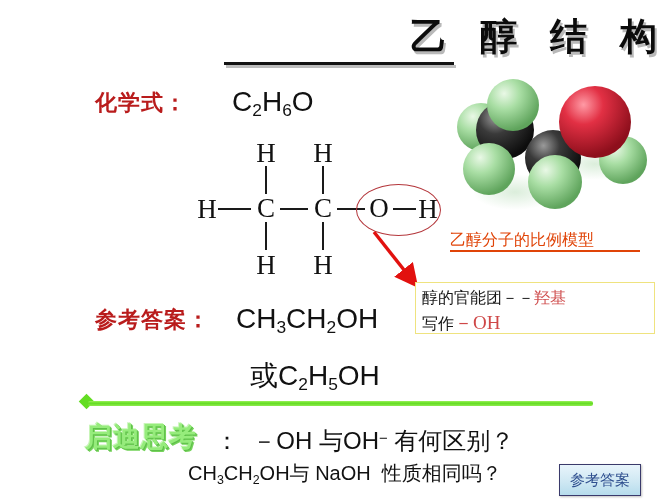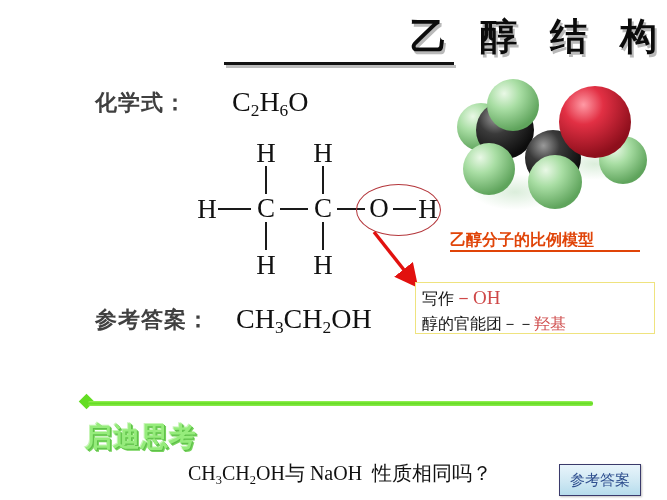--- a/index.html
+++ b/index.html
@@ -17,30 +17,30 @@
     text-shadow:2px 3px 0 #b9b9b9;
   }
   .title-rule{
     position:absolute;left:224px;top:62px;width:230px;height:3px;
     background:#141414;box-shadow:2px 3px 0 #bdbdbd;
   }
 
   
   .red-label{
     position:absolute;font-family:"DejaVu Sans",sans-serif;
-    font-weight:bold;color:#404040;font-size:22px;letter-spacing:1px;
+    font-weight:bold;color:#b91c1c;font-size:22px;letter-spacing:1px;
     white-space:nowrap;
   }
   .lbl-formula{left:95px;top:88px;}
   .lbl-struct{left:95px;top:190px;}
   .lbl-short{left:95px;top:305px;}
 
   
   .chem{
-    position:absolute;font-family:Liberation Serif, serif;
+    position:absolute;font-family:Liberation Sans, sans-serif;
     color:#111;white-space:nowrap;
   }
   .chem sub{font-size:.62em;vertical-align:-.3em;}
   .chem sup{font-size:.62em;vertical-align:.42em;}
 
   .f-molecular{left:232px;top:86px;font-size:28px;}
   .f-short1{left:236px;top:303px;font-size:28px;}
   .f-short2{left:250px;top:357px;font-size:28px;}
 
   
@@ -63,21 +63,21 @@
     background:#ffffff;border:1.4px solid #efe37f;
     font-family:"DejaVu Sans",sans-serif;font-size:16px;color:#161616;
     line-height:25px;padding:2px 0 0 6px;box-sizing:border-box;
   }
   .callout .hl{color:#d05050;}
   .callout .hl-strong{color:#cf4848;font-family:"Liberation Serif",serif;font-size:19px;}
 
   
   .model-caption{
     position:absolute;left:450px;top:230px;
-    font-family:"DejaVu Sans",sans-serif;font-weight:bold;
+    font-family:"DejaVu Sans",sans-serif;font-weight:normal;
     font-size:16px;color:#e04408;white-space:nowrap;
   }
   .model-caption-rule{
     position:absolute;left:450px;top:250px;width:190px;height:1.5px;background:#e04408;
   }
 
   
   .green-rule{
     position:absolute;left:88px;top:401px;width:505px;height:5px;
     background:linear-gradient(#9bf05a,#63dd22 45%,#8fe94e);border-radius:2px;
@@ -195,35 +195,41 @@
     <circle cx="58" cy="33" r="26" fill="url(#gH)"></circle>
     <circle cx="34" cy="97" r="26" fill="url(#gH)"></circle>
     <circle cx="100" cy="110" r="27" fill="url(#gH)"></circle>
   </svg>
 
   <div class="model-caption">乙醇分子的比例模型</div>
   <div class="model-caption-rule"></div>
 
   <div class="callout">
     <div>
-      <span>写作</span><span class="hl-strong">－OH</span>
+      <span>醇的官能团－－</span><span class="hl">羟基</span>
     </div>
     <div>
-      <span>醇的官能团－－</span><span class="hl">羟基</span>
+      <span>写作</span><span class="hl-strong">－OH</span>
     </div>
   </div>
 
   <div class="red-label lbl-short">参考答案：</div>
   <div class="chem f-short1">
     CH<sub>3</sub>CH<sub>2</sub>OH
   </div>
+  <div class="chem f-short2">
+    或C<sub>2</sub>H<sub>5</sub>OH
+  </div>
 
   <div class="green-diamond"></div>
   <div class="green-rule"></div>
 
   <div class="think-title">启迪思考</div>
+  <div class="chem q1">
+    ：&nbsp; －OH 与OH<sup>−</sup> 有何区别？
+  </div>
   <div class="chem q2">
     CH<sub>3</sub>CH<sub>2</sub>OH与 NaOH&nbsp; 性质相同吗？
   </div>
 
   <div class="answer-btn">参考答案</div>
 
 </div>
 
 </body></html>

